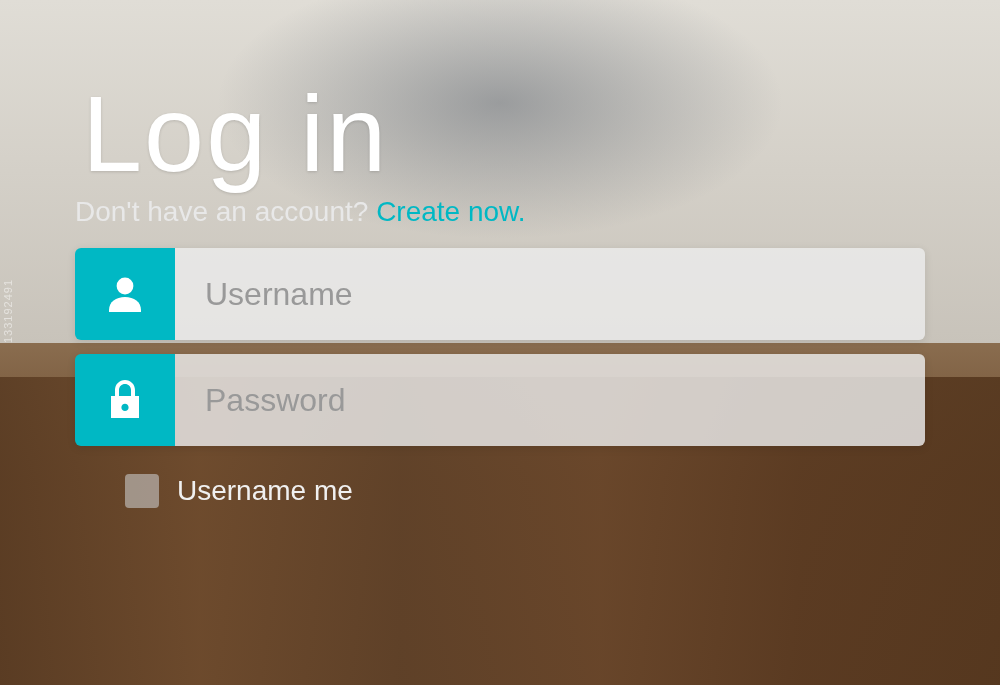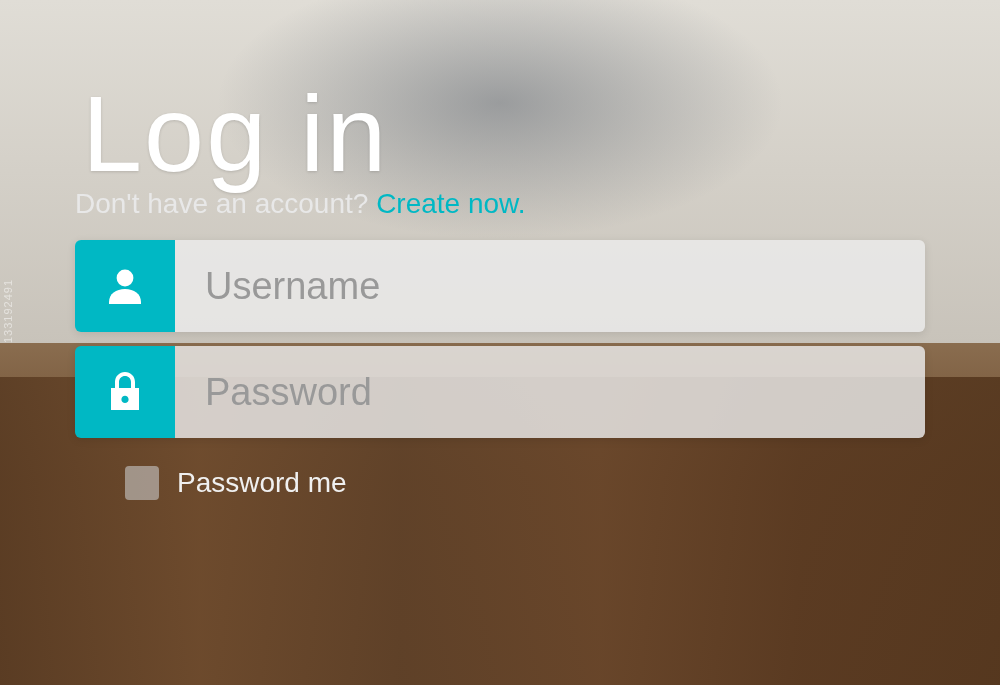--- a/index.html
+++ b/index.html
@@ -71,21 +71,21 @@
       font-size: 108px;
       font-weight: 300;
       color: #ffffff;
       letter-spacing: 2px;
       line-height: 1;
       text-shadow: 0 1px 3px rgba(0,0,0,0.15);
       margin-left: 7px;
     }
     
     .subtitle-row {
-      margin-top: 0;
+      margin-top: 8px;
       font-size: 28px;
       font-weight: 300;
     }
     
     .subtitle-text {
       color: #e8e8e8;
     }
     
     .create-link {
       color: #00b8c4;
@@ -120,21 +120,21 @@
       height: 48px;
       fill: #ffffff;
     }
     
     .input-field {
       flex: 1;
       background: rgba(235, 235, 235, 0.82);
       border: none;
       outline: none;
       padding: 0 30px;
-      font-size: 38px;
+      font-size: 32px;
       font-weight: 300;
       color: #888;
       font-family: inherit;
     }
     
     .input-field::placeholder {
       color: #999;
     }
     
     .options-row {
@@ -216,19 +216,19 @@
       <svg viewBox="0 0 24 24">
         <path d="M17 10V7c0-2.8-2.2-5-5-5S7 4.2 7 7v3H5v11h14V10h-2zm-8-3c0-1.7 1.3-3 3-3s3 1.3 3 3v3H9V7zm3 10.5c-1 0-1.8-.8-1.8-1.8s.8-1.8 1.8-1.8 1.8.8 1.8 1.8-.8 1.8-1.8 1.8z"></path>
       </svg>
     </div>
     <input type="password" class="input-field" placeholder="Password" style="">
   </div>
 
   <div class="options-row">
     <div class="remember-group">
       <div class="checkbox"></div>
-      <span class="remember-label">Password me</span>
+      <span class="remember-label">Username me</span>
     </div>
   </div>
 
 </div>
 
 <div class="watermark">133192491</div>
 
 </body></html>

